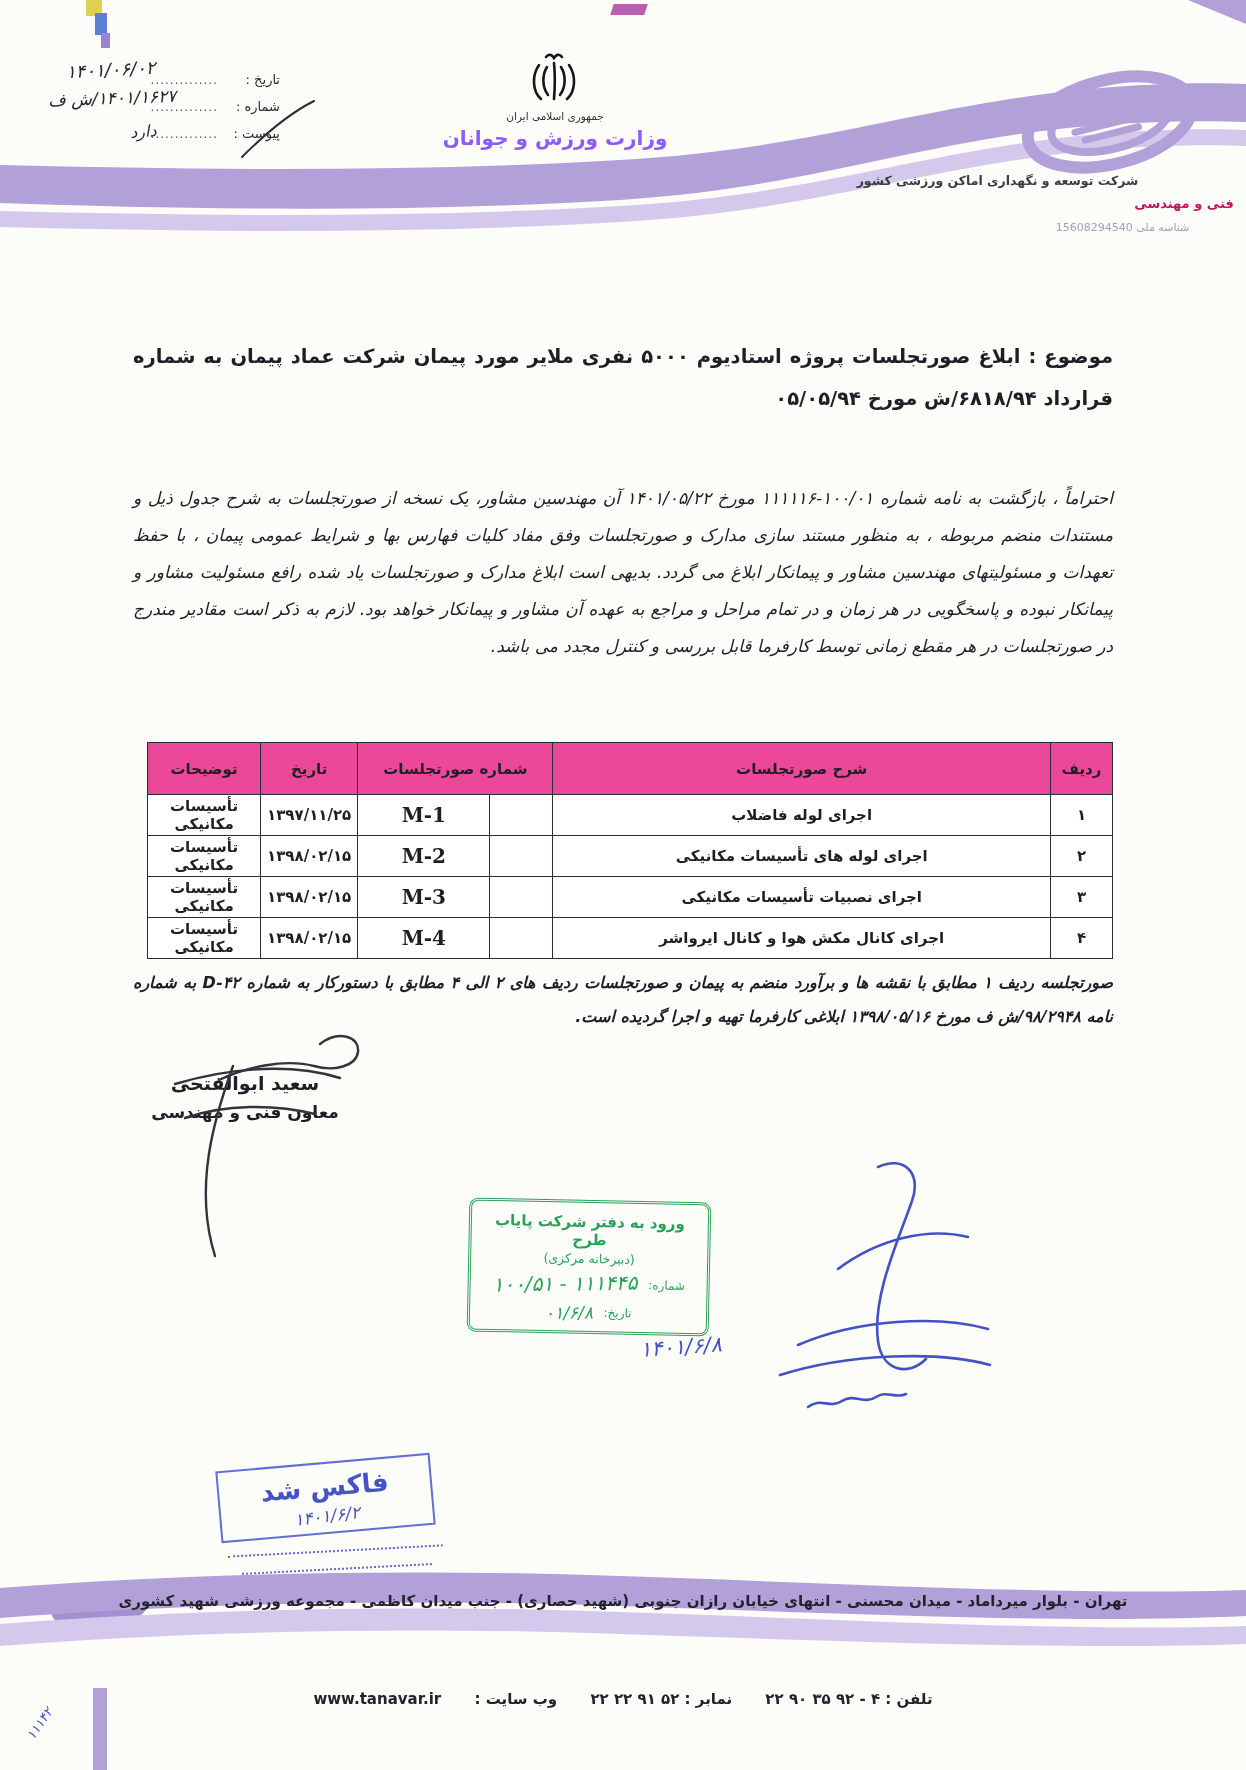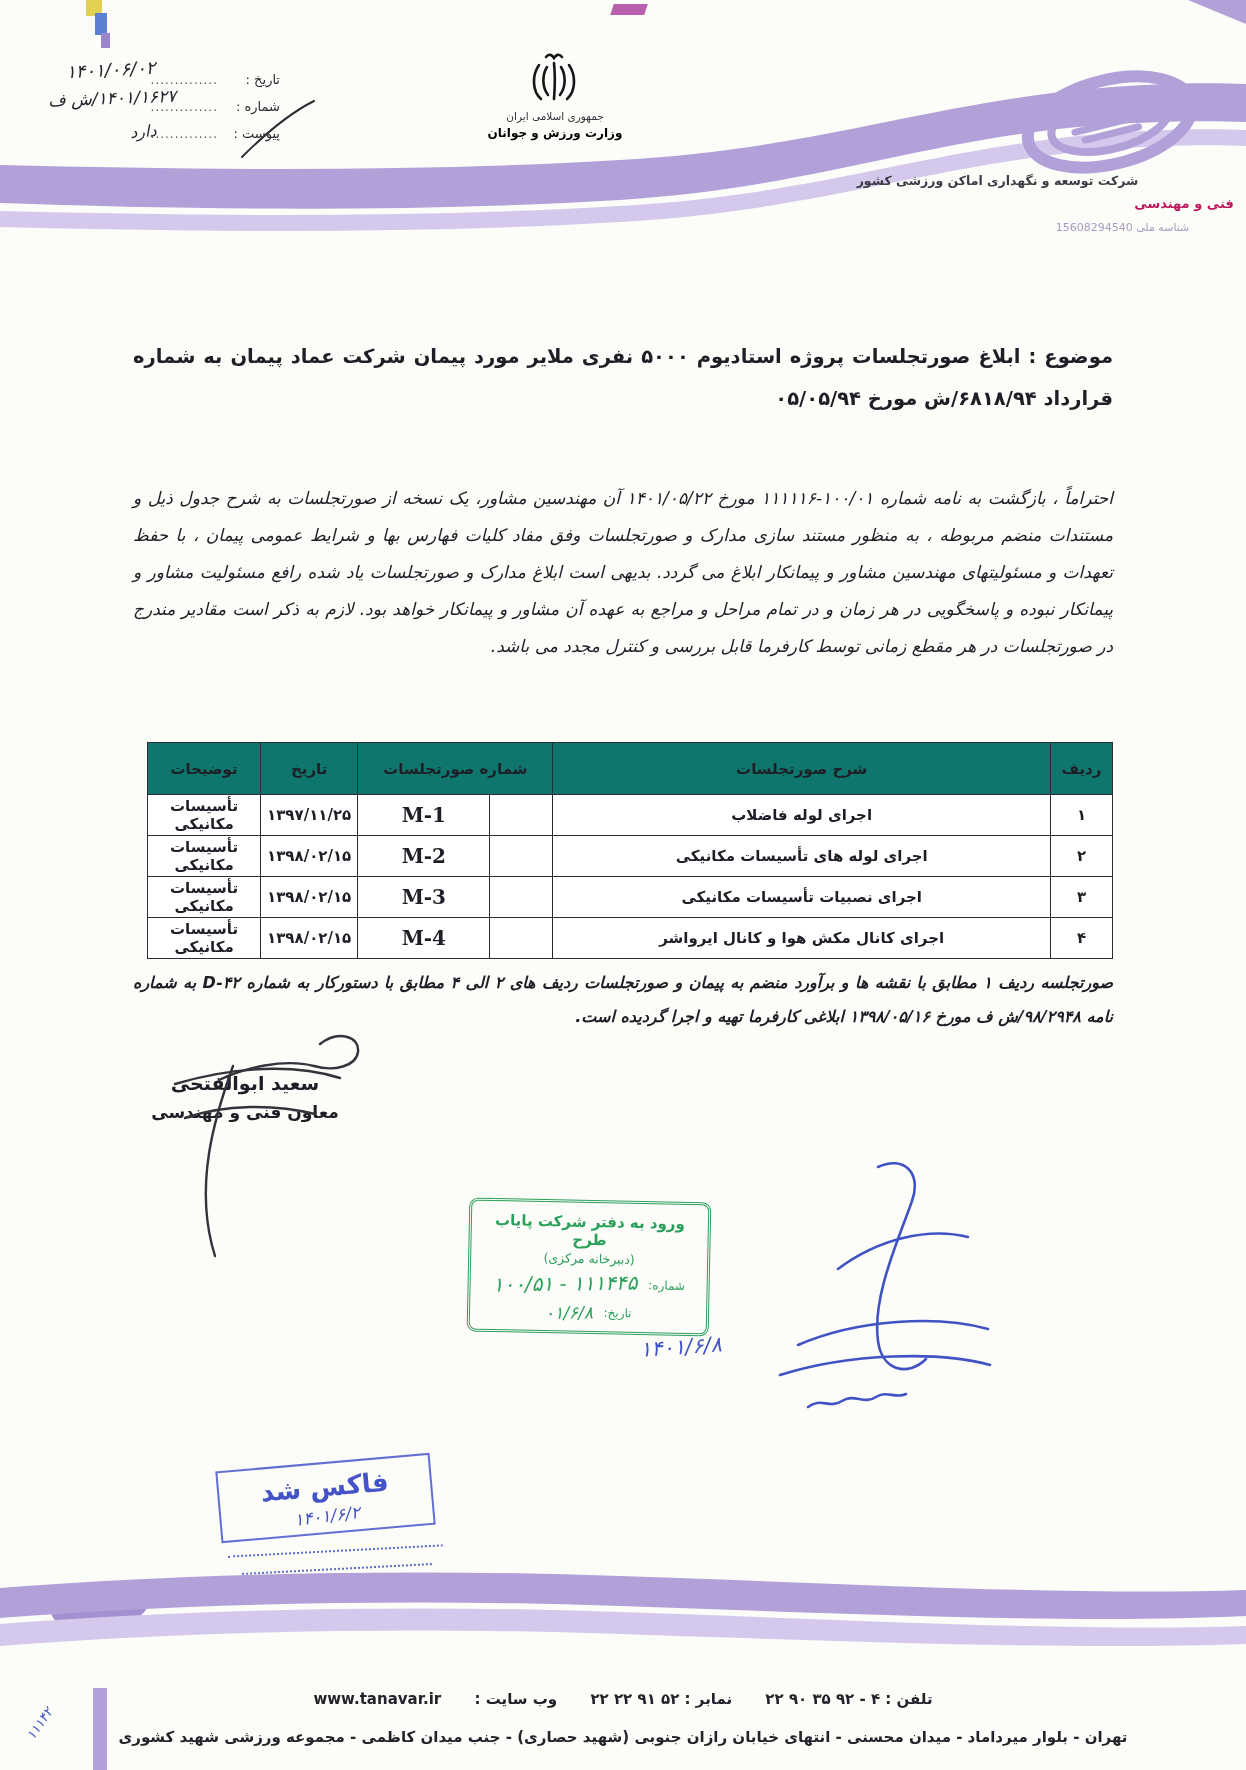--- a/index.html
+++ b/index.html
@@ -21,42 +21,42 @@
   .meta-row { position:relative; height:27px; white-space:nowrap; }
   .meta-label { display:inline-block; min-width:62px; }
   .meta-dots { color:#55555f; letter-spacing:1px; font-size:12px; }
   .hand { font-style:italic; color:#26262e; }
   .v-date { position:absolute; left:14px; top:-13px; font-size:18px; transform:rotate(-3deg); }
   .v-num  { position:absolute; left:-4px; top:-11px; font-size:17px; transform:rotate(-2deg); }
   .v-att  { position:absolute; left:78px; top:-4px; font-size:16px; transform:rotate(-4deg); }
 
   
   .republic { position:absolute; left:455px; top:110px; width:200px; font-size:10.5px; color:#33333b; }
-  .ministry { position:absolute; left:430px; top:126px; width:250px; font-size:12px; font-weight:bold; color:#000000; }
+  .ministry { position:absolute; left:430px; top:126px; width:250px; font-size:20px; font-weight:bold; color:#8b5cf6; }
 
   
   .company  { position:absolute; left:755px; top:173px; width:485px; font-size:12.5px; font-weight:bold; color:#3c3c46; }
   .dept     { position:absolute; left:1099px; top:196px; width:170px; font-size:13px; font-weight:bold; color:#be185d; }
   .natid    { position:absolute; left:1015px; top:221px; width:215px; font-size:11px; color:#a89bc2; }
 
   
   .col { position:absolute; right:133px; width:980px; }
   .addressee { top:286px; font-size:20px; font-weight:bold; }
   .subject   { top:336px; font-size:19.5px; font-weight:bold; line-height:42px; text-align:justify; }
   .salutation{ top:438px; font-size:18px; }
   .letter-body { top:480px; font-size:17px; line-height:37px; text-align:justify; font-style:italic; }
   .note { top:966px; font-size:16px; line-height:34px; text-align:justify; font-style:italic;font-weight:bold; }
 
   
   .minutes-table { position:absolute; top:742px; right:133px; width:966px;
     border-collapse:collapse; table-layout:fixed; background:#ffffff; }
   .minutes-table th, .minutes-table td {
     border:1.4px solid #2b2b33; text-align:center; vertical-align:middle;
     padding:2px 6px; font-size:15px; overflow:hidden;font-weight:bold; }
-  .minutes-table thead th { background:#0f766e; font-weight:bold; height:52px; }
+  .minutes-table thead th { background:#ec4899; font-weight:bold; height:52px; }
   .minutes-table td { height:40px; }
   td.c-num { font-family:"DejaVu Serif", serif; font-size:20px; direction:ltr; }
 
   
   .sig-block { position:absolute; left:130px; top:1072px; width:230px; text-align:center; }
   .sig-name  { font-size:19px; font-weight:bold; }
   .sig-title { font-size:17px; font-weight:bold; margin-top:8px; }
 
   
   .entry-stamp { position:absolute; left:468px; top:1200px; width:242px;
@@ -76,21 +76,21 @@
   .fax-stamp { position:absolute; left:218px; top:1462px; width:215px;
     border:2.5px solid rgba(70,85,205,.85); padding:8px 6px 6px; text-align:center;
     color:#4553c9; transform:rotate(-5deg); }
   .fax-text { font-size:26px; font-weight:bold; letter-spacing:2px; }
   .fax-date { font-size:17px; font-style:italic; margin-top:4px; transform:rotate(-2deg); }
   .dotline { position:absolute; border-bottom:2px dotted #5b6bd0; }
   .corner-mark { position:absolute; left:22px; top:1716px; color:#4152c4;
     font-size:13px; font-style:italic; transform:rotate(-55deg); }
 
   
-  .footer-address { position:absolute; left:0; top:1728px; width:1246px;
+  .footer-address { position:absolute; left:0; top:1592px; width:1246px;
     text-align:center; font-size:15px; font-weight:bold; color:#23232b; }
   .footer-contact { position:absolute; left:0; top:1690px; width:1246px;
     text-align:center; font-size:15px; font-weight:bold; color:#23232b; }
   .footer-contact span { margin:0 14px; }
   .web { direction:ltr; unicode-bidi:embed; }
 
   .corner-wedge { position:absolute; right:0; top:0; width:58px; height:24px;
     background:#b2a0d8; clip-path:polygon(0 0,100% 0,100% 100%); }
 </style>
 </head>

